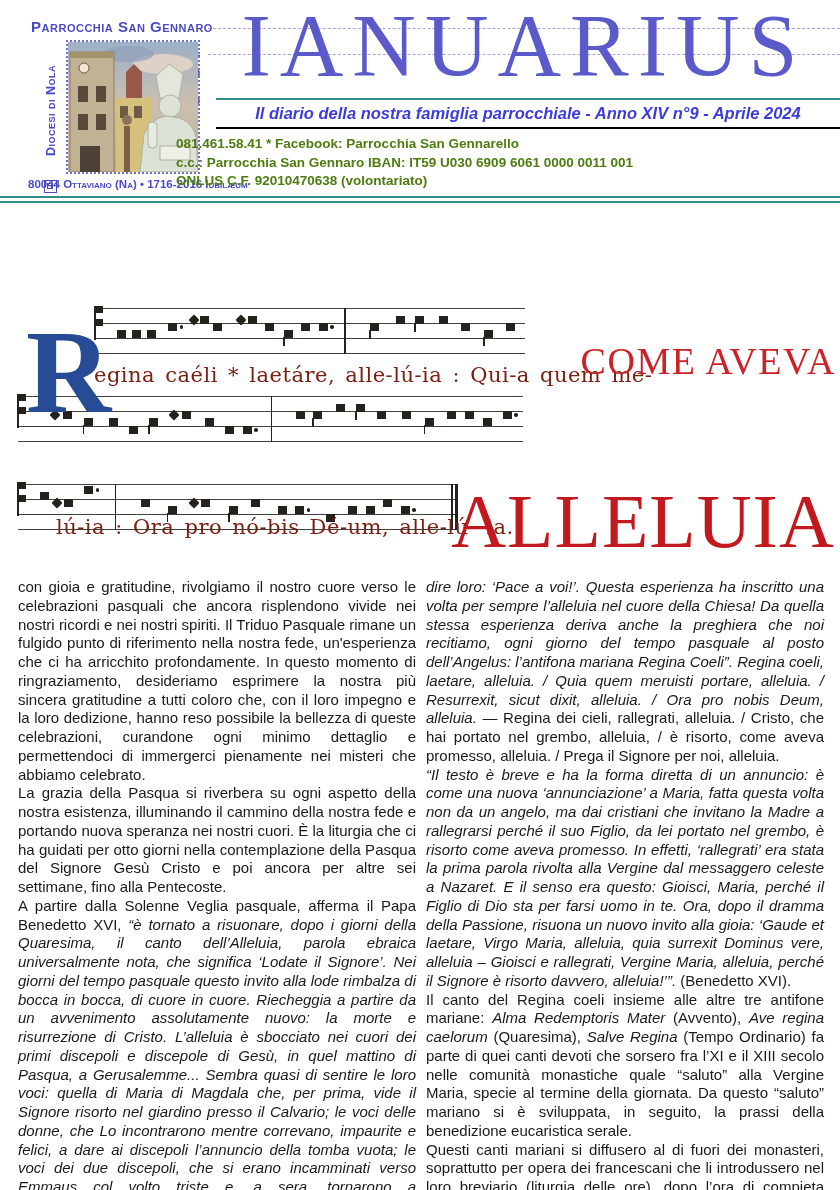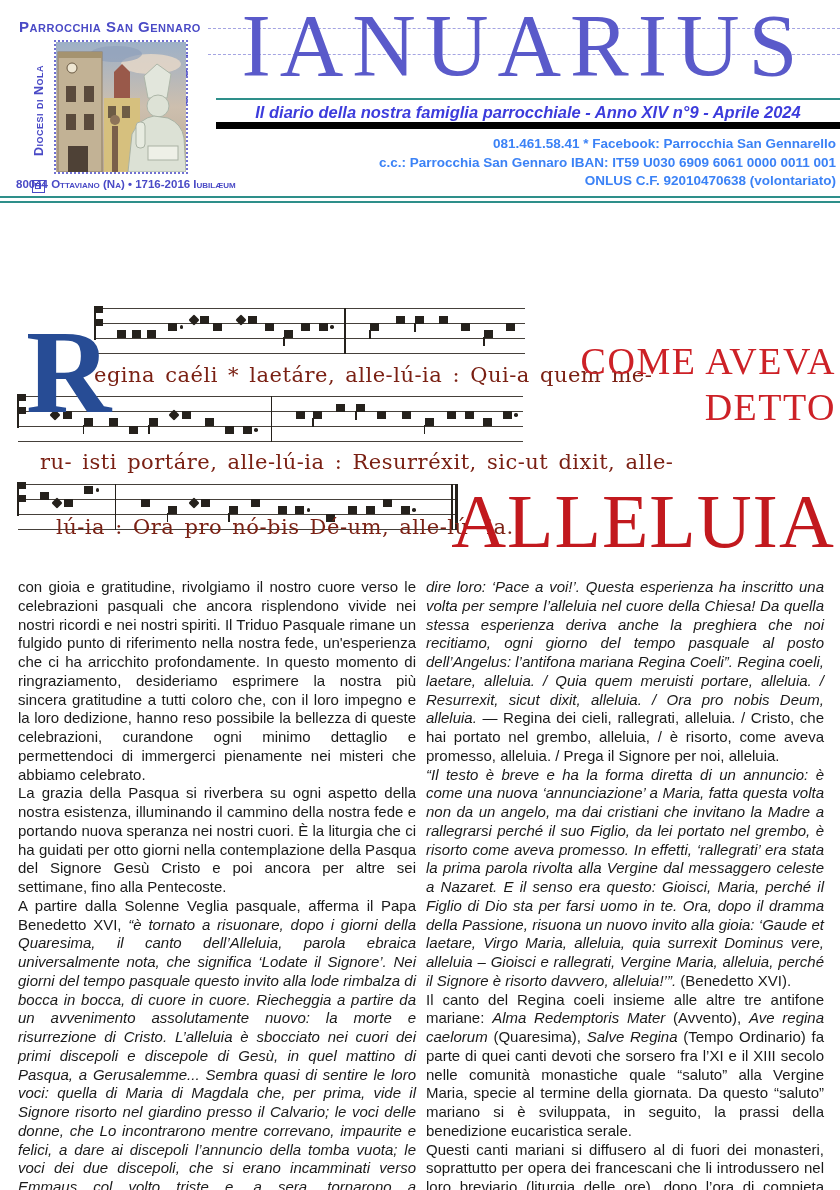--- a/index.html
+++ b/index.html
@@ -1,20 +1,20 @@
 <!DOCTYPE html>
 <html><head>
 <meta charset="utf-8">
 <style>
   html,body{margin:0;padding:0;background:#fff;}
   #page{position:relative;width:840px;height:1190px;background:#fff;overflow:hidden;
         font-family:"Liberation Sans",sans-serif;}
 
   
-  #logo-box{position:absolute;left:16px;top:12px;width:188px;height:186px;}
+  #logo-box{position:absolute;left:28px;top:12px;width:188px;height:186px;}
   .logo-top{position:absolute;left:0;top:6px;width:188px;text-align:center;
     font-family:"Liberation Sans",sans-serif;font-variant:small-caps;font-weight:bold;
     font-size:15px;color:#4a4ac6;letter-spacing:.5px;white-space:nowrap;}
   .logo-bottom{position:absolute;left:0;top:166px;width:188px;text-align:center;
     font-variant:small-caps;font-weight:bold;font-size:11.5px;color:#4a4ac6;white-space:nowrap;}
   .v-label{position:absolute;font-variant:small-caps;font-weight:bold;font-size:12.5px;
     color:#4a4ac6;letter-spacing:.5px;white-space:nowrap;}
   .v-left{left:16px;top:30px;height:136px;writing-mode:vertical-rl;transform:rotate(180deg);text-align:center;}
   .v-right{right:14px;top:30px;height:136px;writing-mode:vertical-rl;text-align:center;}
   #logo-photo{position:absolute;left:38px;top:28px;width:134px;height:134px;
@@ -24,27 +24,27 @@
 
   
   #title{position:absolute;left:208px;top:-8px;width:632px;height:108px;
     font-family:"Liberation Serif",serif;font-size:88px;line-height:108px;
     letter-spacing:9px;color:#5a5aca;text-align:center;white-space:nowrap;}
   .guide{position:absolute;left:0;width:100%;border-top:1px dashed rgba(90,90,202,.55);}
   .g1{top:36px}.g2{top:62px}
 
   
   #subtitle-band{position:absolute;left:216px;top:98px;width:624px;height:31px;
-    border-top:2px solid #2e8f8a;border-bottom:7px solid #000000;box-sizing:border-box;
-    display:flex;align-items:flex-end;justify-content:center;}
+    border-top:2px solid #2e8f8a;border-bottom:2px solid #000000;box-sizing:border-box;
+    display:flex;align-items:center;justify-content:center;}
   #subtitle-band .txt{font-style:italic;font-weight:bold;font-size:16.5px;color:#3c3cdc;white-space:nowrap;}
 
   
-  #contacts{position:absolute;right:4px;top:135px;width:660px;text-align:right;
-    font-size:13.5px;line-height:18.5px;color:#3b82f6;font-weight:bold;}
+  #contacts{position:absolute;right:4px;top:135px;width:660px;text-align:left;
+    font-size:13.5px;line-height:18.5px;color:#4d7c0f;font-weight:bold;}
 
   
   #rule-double{position:absolute;left:0;top:196px;width:840px;height:3px;
     border-top:2.2px solid #2e8f8a;border-bottom:2.2px solid #2e8f8a;}
 
   
   #script-word{position:absolute;right:6px;top:208px;width:560px;text-align:right;
     font-family:"DejaVu Serif",serif;font-style:italic;font-weight:bold;font-size:96px;line-height:110px;
     color:#f5efde;letter-spacing:2px;
     text-shadow:3px 4px 6px rgba(106,96,76,.65), -1px -1px 0 rgba(160,150,128,.35);}
@@ -222,26 +222,24 @@
         <i class="n-sq" style="left: 70%; top: 30px;"></i>
         <i class="n-sq" style="left: 75%; top: 22px;"></i>
         <i class="n-sq" style="left: 79%; top: 22px;"></i>
         <i class="n-sq" style="left: 83%; top: 15px;"></i>
         <i class="n-sqd" style="left: 87%; top: 22px;"></i>
         <i class="n-dbar"></i>
       </div>
     </div>
   <div id="chant-initial">R</div>
   <div class="lyric" id="lyric-1">egina caéli * laetáre, alle-lú-ia :  Qui-a quem me-</div>
-  <div class="lyric" id="lyric-2">ru- isti portáre, alle-lú-ia :  Resurréxit, sic-ut dixit, alle-</div>
   <div class="lyric" id="lyric-3">lú-ia :  Ora pro nó-bis Dé-um, alle-lú- ia.</div>
 
   <div id="headline">
       <div class="headline-line">COME AVEVA</div>
-      <div class="headline-line">DETTO</div>
     </div>
 
   <div id="big-word">ALLELUIA</div>
 
   <div class="col" id="col-left">
       <p><span>con gioia e gratitudine, rivolgiamo il nostro cuore verso le celebrazioni pasquali che ancora risplendono vivide nei nostri ricordi e nei nostri spiriti. Il Triduo Pasquale rimane un fulgido punto di riferimento nella nostra fede, un'esperienza che ci ha arricchito profondamente. In questo momento di ringraziamento, desideriamo esprimere la nostra più sincera gratitudine a tutti coloro che, con il loro impegno e la loro dedizione, hanno reso possibile la bellezza di queste celebrazioni, curandone ogni minimo dettaglio e permettendoci di immergerci pienamente nei misteri che abbiamo celebrato.</span></p>
       <p><span>La grazia della Pasqua si riverbera su ogni aspetto della nostra esistenza, illuminando il cammino della nostra fede e portando nuova speranza nei nostri cuori. È la liturgia che ci ha guidati per otto giorni nella contemplazione della Pasqua del Signore Gesù Cristo e poi ancora per altre sei settimane, fino alla Pentecoste.</span></p>
       <p><span>A partire dalla Solenne Veglia pasquale, afferma il Papa Benedetto XVI,  </span><span class="it">“è tornato a risuonare, dopo i giorni della Quaresima, il canto dell’Alleluia, parola ebraica universalmente nota, che significa ‘Lodate il Signore’. Nei giorni del tempo pasquale questo invito alla lode rimbalza di bocca in bocca, di cuore in cuore. Riecheggia a partire da un avvenimento assolutamente nuovo: la morte e risurrezione di Cristo. L’alleluia è sbocciato nei cuori dei primi discepoli e discepole di Gesù, in quel mattino di Pasqua, a Gerusalemme... Sembra quasi di sentire le loro voci: quella di Maria di Magdala che, per prima, vide il Signore risorto nel giardino presso il Calvario; le voci delle donne, che Lo incontrarono mentre correvano, impaurite e felici, a dare ai discepoli l’annuncio della tomba vuota; le voci dei due discepoli, che si erano incamminati verso Emmaus col volto triste e, a sera, tornarono a Gerusalemme pieni di gioia per aver ascoltato la Sua parola e averLo riconosciuto ‘nello spezzare il pane’; le voci degli undici Apostoli che, in quella stessa sera, lo videro apparire in mezzo a loro nel cenacolo, mostrare le ferite dei chiodi e della lancia e</span></p>
     </div>
   <div class="col" id="col-right">

